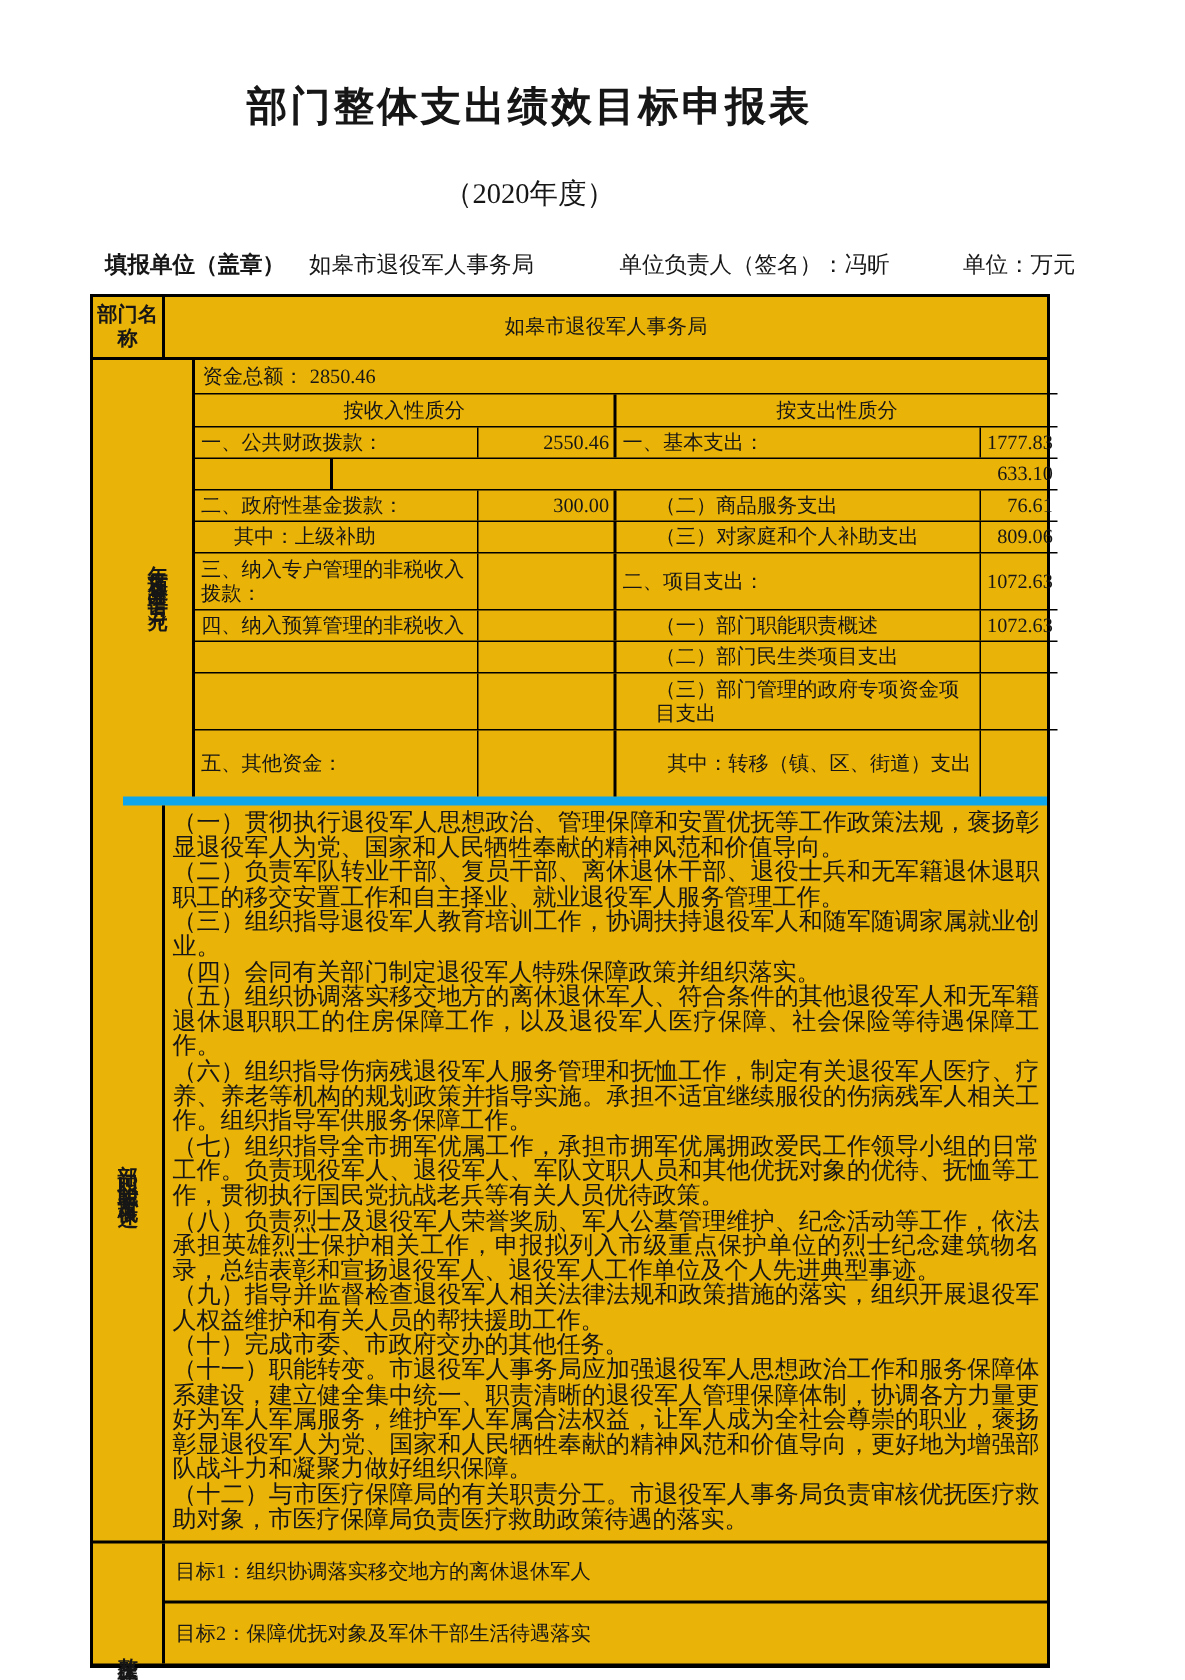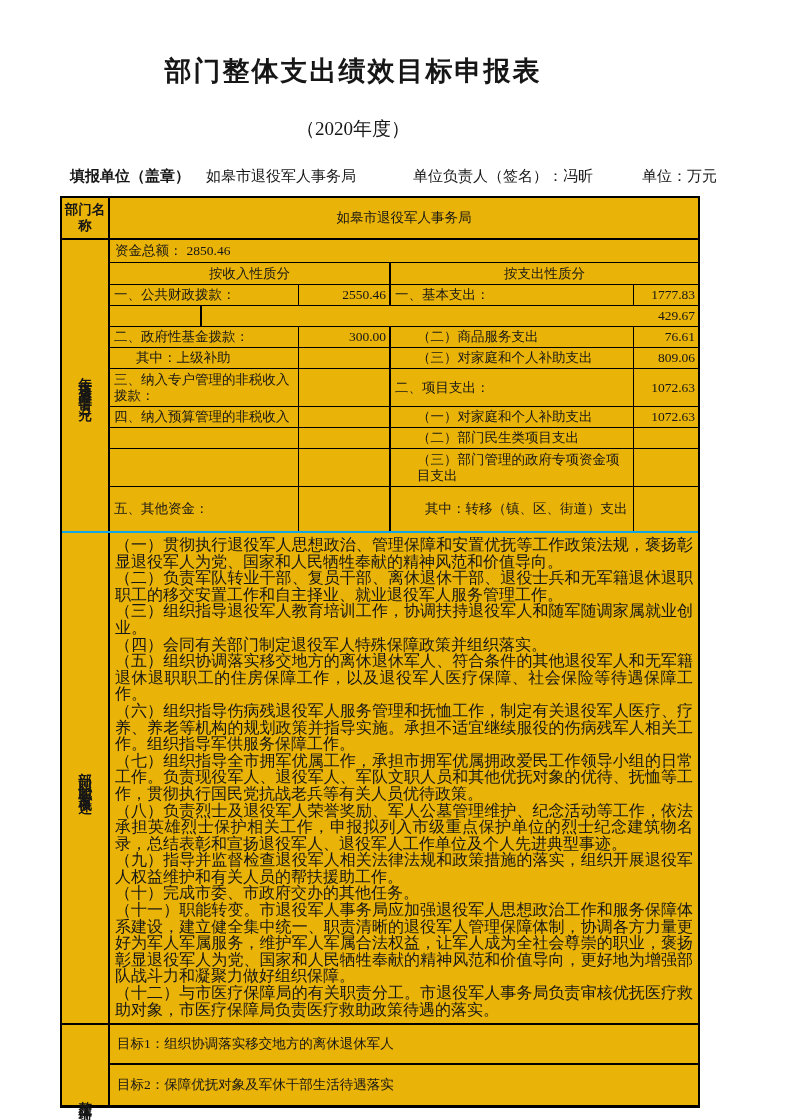--- a/index.html
+++ b/index.html
@@ -34,21 +34,21 @@
     font-weight:bold;text-align:center;padding:2px 1px;
   }
   .vert{writing-mode:vertical-lr;text-orientation:mixed;letter-spacing:4px;line-height:1.15;}
   .side.bottom{align-items:flex-end;padding-bottom:3px;}
 
   
   .dept-row{border-bottom:2px solid #000;height:40px;}
   .dept-value{flex:1;display:flex;align-items:center;justify-content:center;}
 
   
-  .budget-section{border-bottom:2px solid #0ea5e9;}
+  .budget-section{border-bottom:6px solid #0ea5e9;margin-left:20px;}
   .budget-body{flex:1;display:flex;flex-direction:column;}
   .total-row{height:23px;border-bottom:1px solid #000;display:flex;align-items:center;padding-left:5px;box-sizing:border-box;}
   .total-row .tv{margin-left:4px;}
   .hdr-row{display:flex;height:21px;border-bottom:1px solid #000;}
   .hdr-a{width:281px;box-sizing:border-box;border-right:2px solid #000;display:flex;align-items:center;justify-content:center;}
   .hdr-b{flex:1;display:flex;align-items:center;justify-content:center;}
   .brow{display:flex;border-bottom:1px solid #000;}
   .brow.last{border-bottom:none;}
   .c{box-sizing:border-box;display:flex;align-items:center;padding:1px 4px;}
   .ci{width:189px;border-right:1px solid #000;}
@@ -111,21 +111,21 @@
 
         <div class="brow">
           <div class="c ci h20">一、公共财政拨款：</div>
           <div class="c cv h20">2550.46</div>
           <div class="c ce h20">一、基本支出：</div>
           <div class="c cev h20">1777.83</div>
         </div>
 
         <div class="brow">
           <div class="c cv h20"></div>
-          <div class="c cev h20">429.67</div>
+          <div class="c cev h20">633.10</div>
         </div>
 
         <div class="brow">
           <div class="c ci h20">二、政府性基金拨款：</div>
           <div class="c cv h20">300.00</div>
           <div class="c ce h20 ind">（二）商品服务支出</div>
           <div class="c cev h20">76.61</div>
         </div>
 
         <div class="brow">
@@ -138,21 +138,21 @@
         <div class="brow">
           <div class="c ci h37">三、纳入专户管理的非税收入拨款：</div>
           <div class="c cv h37"></div>
           <div class="c ce h37">二、项目支出：</div>
           <div class="c cev h37">1072.63</div>
         </div>
 
         <div class="brow">
           <div class="c ci h20">四、纳入预算管理的非税收入</div>
           <div class="c cv h20"></div>
-          <div class="c ce h20 ind">（一）对家庭和个人补助支出</div>
+          <div class="c ce h20 ind">（一）部门职能职责概述</div>
           <div class="c cev h20">1072.63</div>
         </div>
 
         <div class="brow">
           <div class="c ci h20"></div>
           <div class="c cv h20"></div>
           <div class="c ce h20 ind">（二）部门民生类项目支出</div>
           <div class="c cev h20"></div>
         </div>
 

